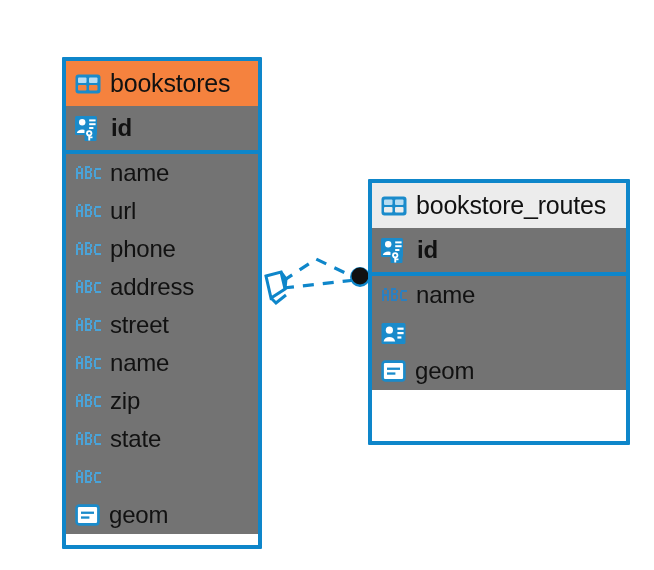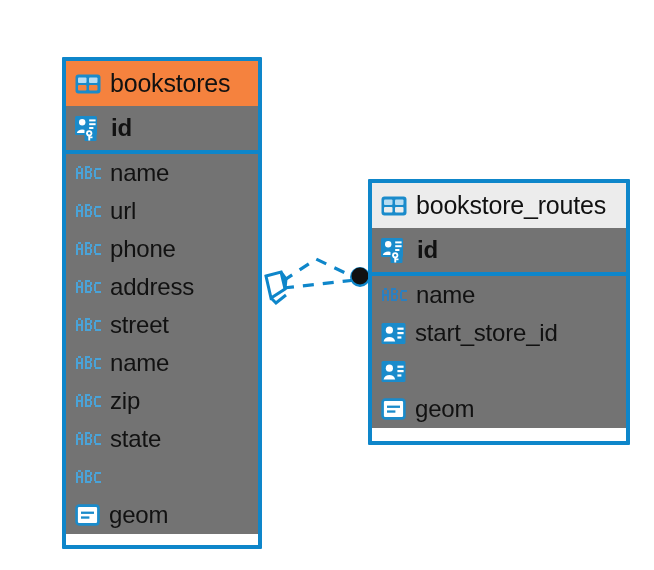--- a/index.html
+++ b/index.html
@@ -455,45 +455,32 @@
               <rect x="19" y="4" width="2" height="7"></rect>
             <rect x="20" y="11" width="4" height="2"></rect>
               <rect x="24" y="2" width="2" height="2"></rect>
             <rect x="24" y="11" width="2" height="2"></rect>
           </g>
         </svg>
       </span>
       <span class="field-label">name</span>
     </div>
 
+
     <div class="field-row">
       <span class="icon icon-fk">
         <svg viewBox="0 0 25 25" xmlns="http://www.w3.org/2000/svg">
           <rect x="0.5" y="2" width="24" height="21" rx="1.5" fill="#1a8bcb"></rect>
           <circle cx="8.4" cy="9.2" r="3.6" fill="#ffffff"></circle>
           <path d="M2.6 20.4 C3.6 14.6 13.2 14.6 14.2 20.4 Z" fill="#ffffff"></path>
           <rect x="16.4" y="6.6" width="6.2" height="2.2" fill="#ffffff"></rect>
           <rect x="16.4" y="11" width="6.2" height="2.2" fill="#ffffff"></rect>
           <rect x="16.4" y="15.4" width="4" height="2.2" fill="#ffffff"></rect>
         </svg>
       </span>
-      <span class="field-label">start_store_id</span>
-    </div>
-
-    <div class="field-row">
-      <span class="icon icon-fk">
-        <svg viewBox="0 0 25 25" xmlns="http://www.w3.org/2000/svg">
-          <rect x="0.5" y="2" width="24" height="21" rx="1.5" fill="#1a8bcb"></rect>
-          <circle cx="8.4" cy="9.2" r="3.6" fill="#ffffff"></circle>
-          <path d="M2.6 20.4 C3.6 14.6 13.2 14.6 14.2 20.4 Z" fill="#ffffff"></path>
-          <rect x="16.4" y="6.6" width="6.2" height="2.2" fill="#ffffff"></rect>
-          <rect x="16.4" y="11" width="6.2" height="2.2" fill="#ffffff"></rect>
-          <rect x="16.4" y="15.4" width="4" height="2.2" fill="#ffffff"></rect>
-        </svg>
-      </span>
     </div>
 
     <div class="field-row">
       <span class="icon icon-blob">
         <svg viewBox="0 0 25 22" xmlns="http://www.w3.org/2000/svg">
           <rect x="1.6" y="1.6" width="21.8" height="18.8" rx="2.6" ry="2.6" fill="#ffffff" stroke="#1a8bcb" stroke-width="2.6"></rect>
           <rect x="6" y="7.6" width="13" height="2.3" fill="#1a8bcb"></rect>
           <rect x="6" y="12.4" width="8.4" height="2.3" fill="#1a8bcb"></rect>
         </svg>
       </span>

